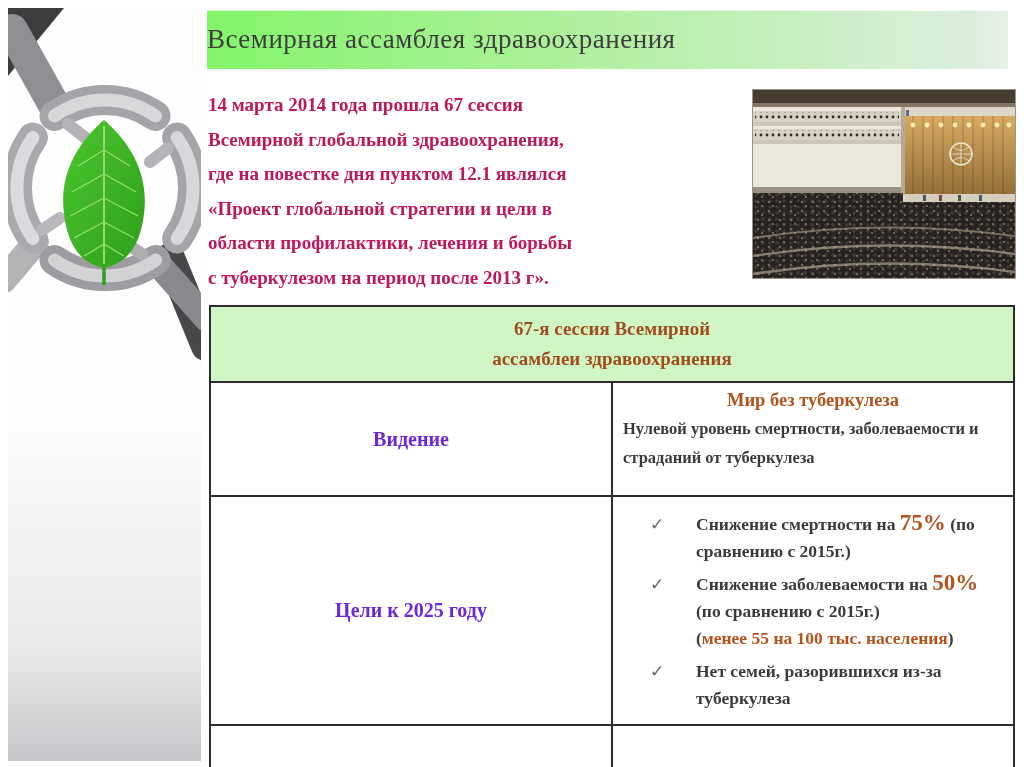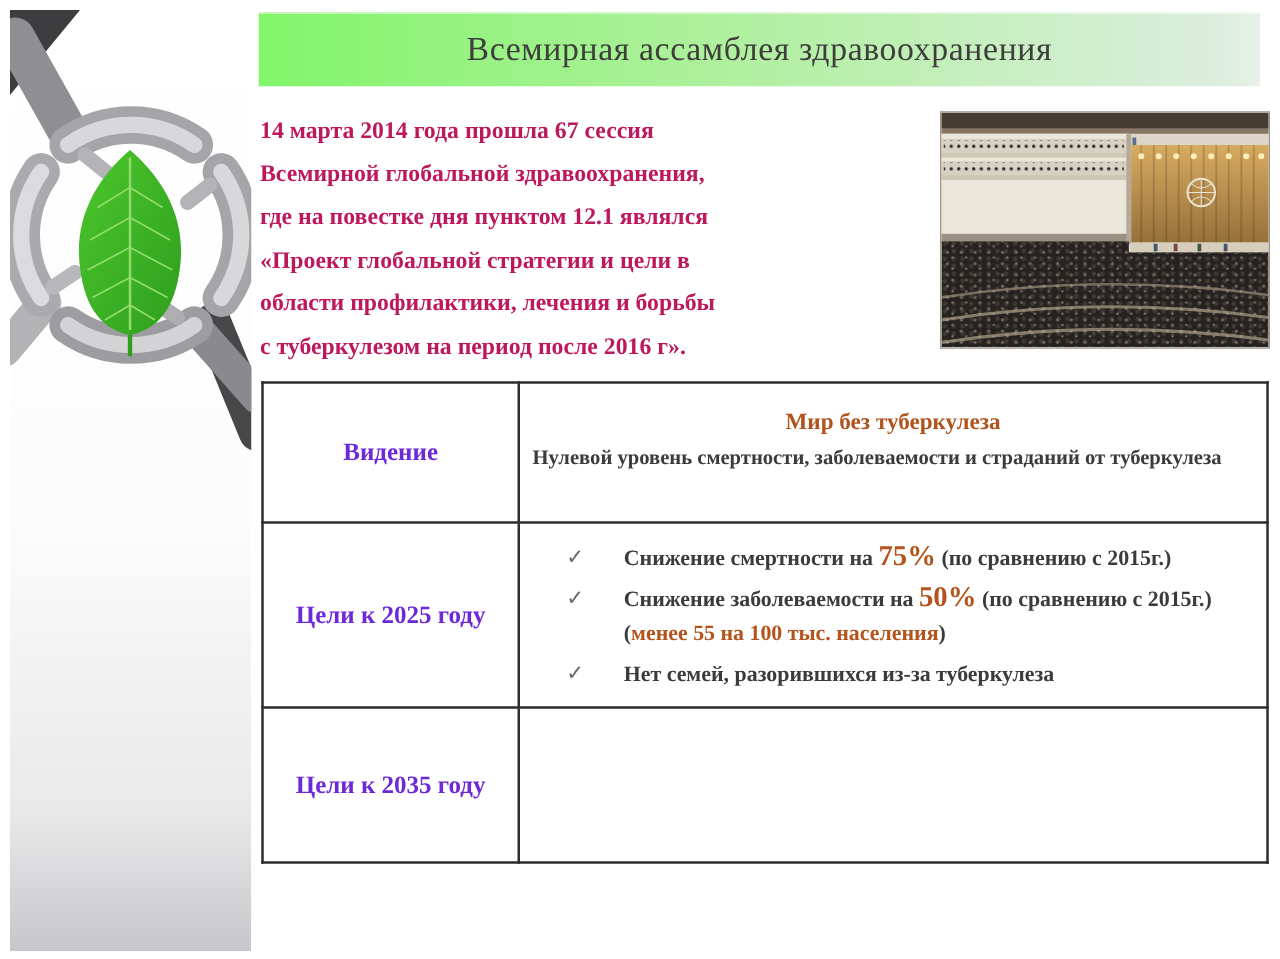--- a/index.html
+++ b/index.html
@@ -6,21 +6,21 @@
   body{
     width:1024px;height:767px;position:relative;overflow:hidden;
     background:#ffffff;font-family:"Liberation Serif", serif;
   }
   
   .left-art{position:absolute;left:8px;top:8px;width:193px;height:753px;}
   
   .title-bar{
     position:absolute;left:207px;top:10px;width:801px;height:59px;
     background:linear-gradient(90deg,#82f56a 0%,#aef09c 45%,#dceede 96%,#e7f1e7 100%);
-    display:flex;align-items:center;justify-content:center;
+    display:flex;align-items:center;justify-content:flex-start;
     box-shadow:inset 0 1px 0 #ffffffaa;
   }
   .title-bar .t{font-size:27px;font-weight:400;color:#3e3e3c;letter-spacing:.5px;}
   
   .intro{
     position:absolute;left:208px;top:88px;width:560px;
     font-size:19px;font-weight:700;color:#be185d;
   }
   .intro .ln{display:block;line-height:34.6px;white-space:nowrap;}
   
@@ -116,21 +116,21 @@
 <div class="title-bar">
   <span class="t">Всемирная ассамблея здравоохранения</span>
 </div>
 
 <div class="intro">
   <span class="ln">14 марта 2014 года прошла 67 сессия</span>
   <span class="ln">Всемирной глобальной здравоохранения,</span>
   <span class="ln">где на повестке дня пунктом 12.1 являлся</span>
   <span class="ln">«Проект глобальной стратегии и цели в</span>
   <span class="ln">области профилактики, лечения и борьбы</span>
-  <span class="ln">с туберкулезом на период после 2016 г».</span>
+  <span class="ln">с туберкулезом на период после 2013 г».</span>
 </div>
 
 <div class="photo">
   <svg width="262" height="188" viewBox="0 0 262 188" xmlns="http://www.w3.org/2000/svg">
     <defs>
       <linearGradient id="wood" x1="0" y1="0" x2="0" y2="1">
         <stop offset="0" stop-color="#d8ab61"></stop>
           <stop offset="1" stop-color="#96703a"></stop>
       </linearGradient>
       <pattern id="ppl" width="6" height="6" patternUnits="userSpaceOnUse">
@@ -197,20 +197,26 @@
       <path d="M0,148 Q130,128 262,146" stroke="#b9ac93" stroke-width="2" fill="none" opacity="0.55"></path>
       <path d="M0,166 Q130,146 262,164" stroke="#c3b79d" stroke-width="2.4" fill="none" opacity="0.6"></path>
       <path d="M0,184 Q130,164 262,182" stroke="#c3b79d" stroke-width="2.6" fill="none" opacity="0.6"></path>
     </g>
   </svg>
 </div>
 
 <table class="who">
   <tbody>
     <tr>
+      <td class="thdr" colspan="2">
+        <div class="hl">67-я сессия Всемирной</div>
+        <div class="hl">ассамблеи здравоохранения</div>
+      </td>
+    </tr>
+    <tr>
       <td class="col1 lbl">Видение</td>
       <td class="vision-cell">
         <div class="vision-head">Мир без туберкулеза</div>
         <div class="vision-body">Нулевой уровень смертности, заболеваемости и страданий от туберкулеза</div>
       </td>
     </tr>
     <tr class="r2025">
       <td class="col1 lbl">Цели к 2025 году</td>
       <td>
         <ul class="goals">

